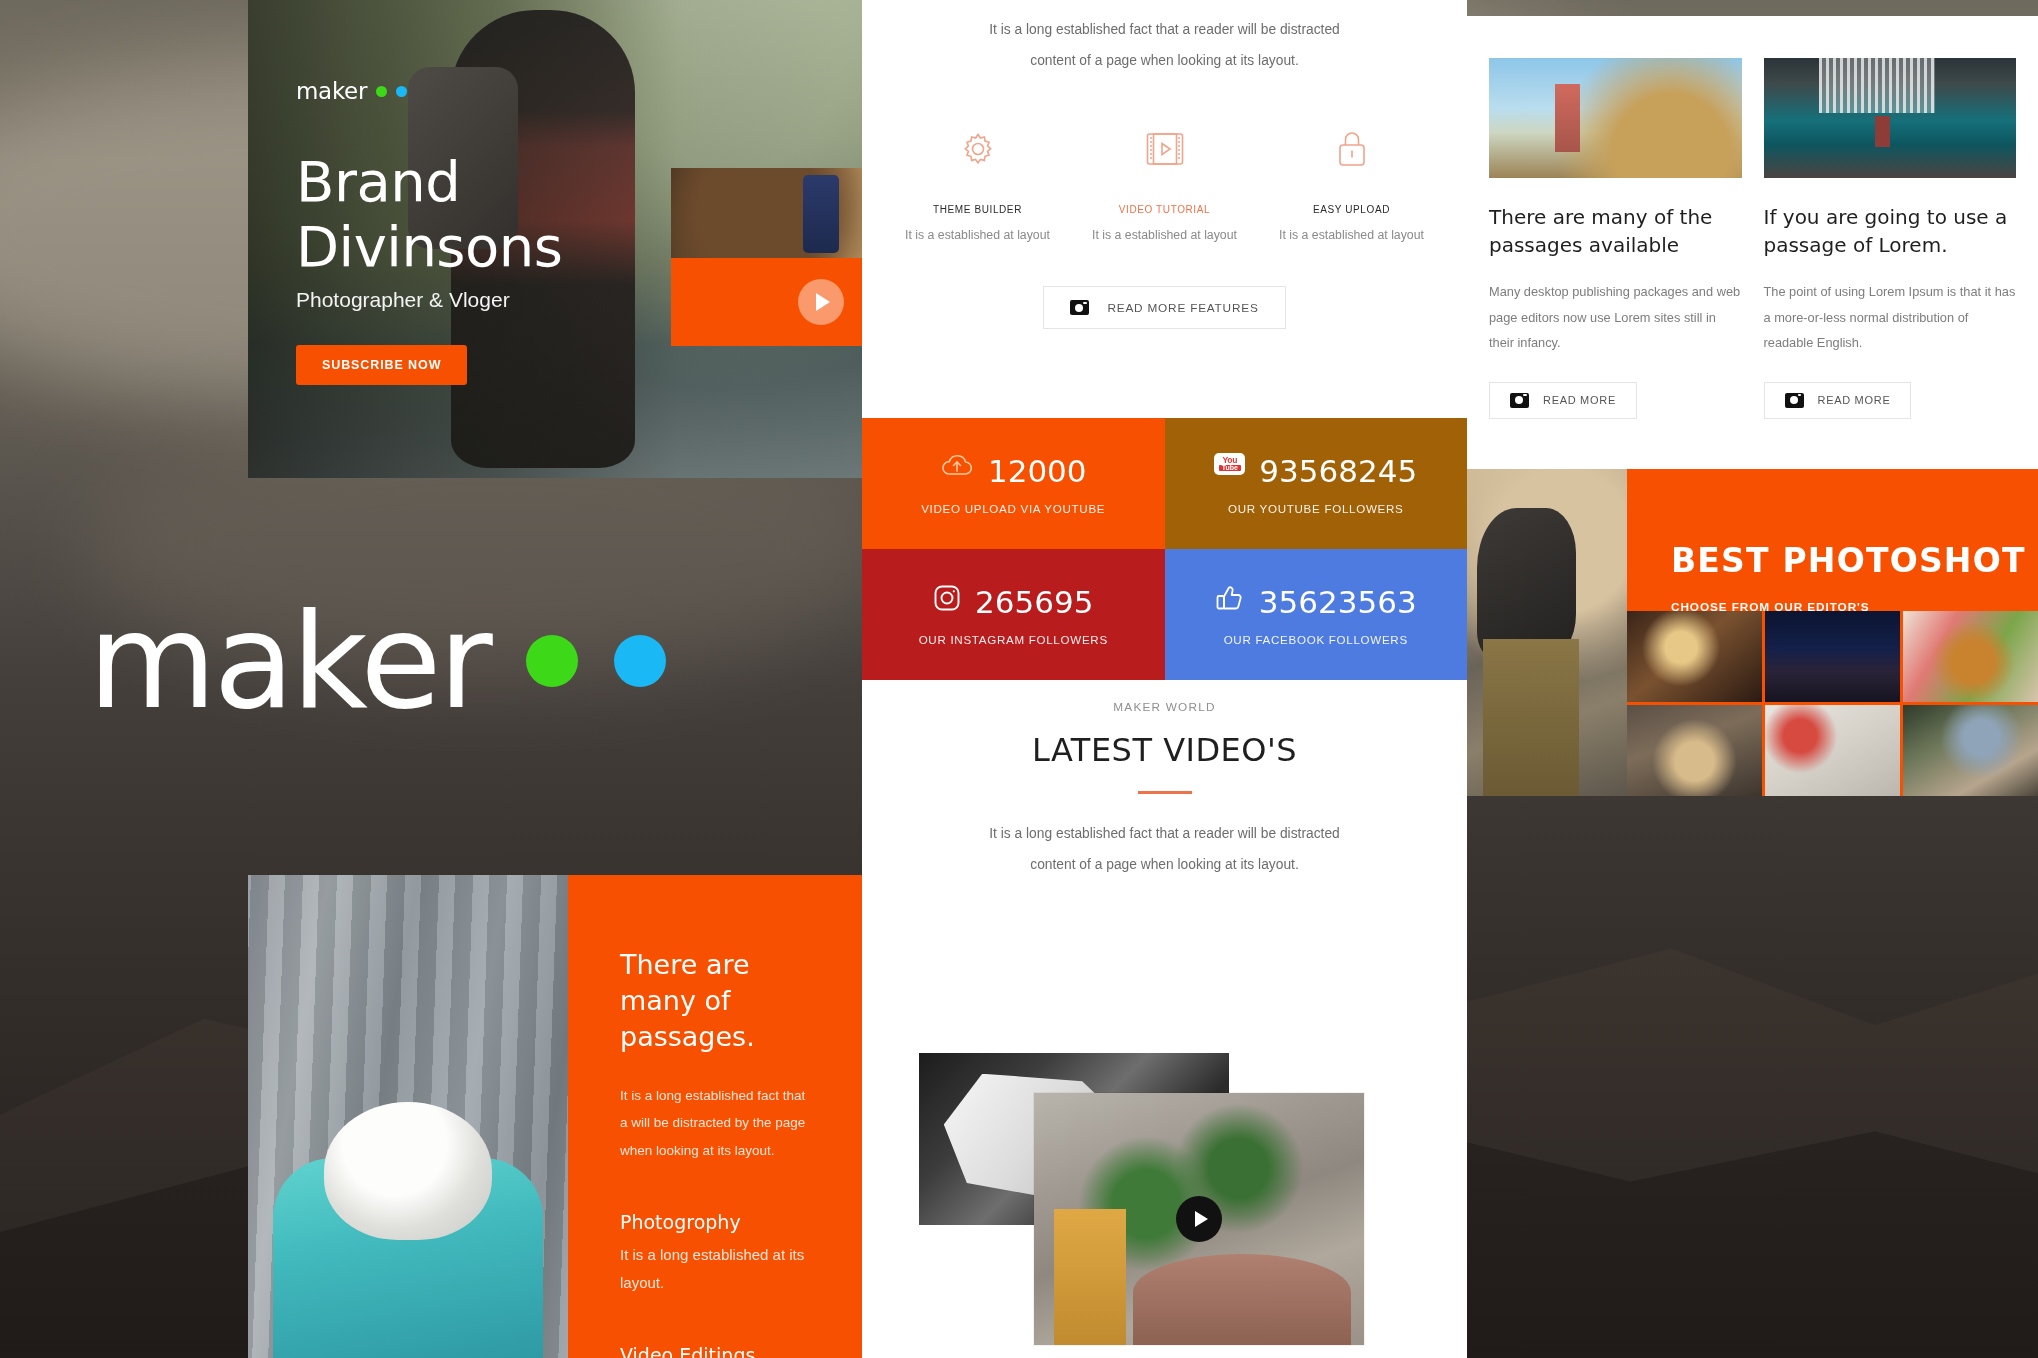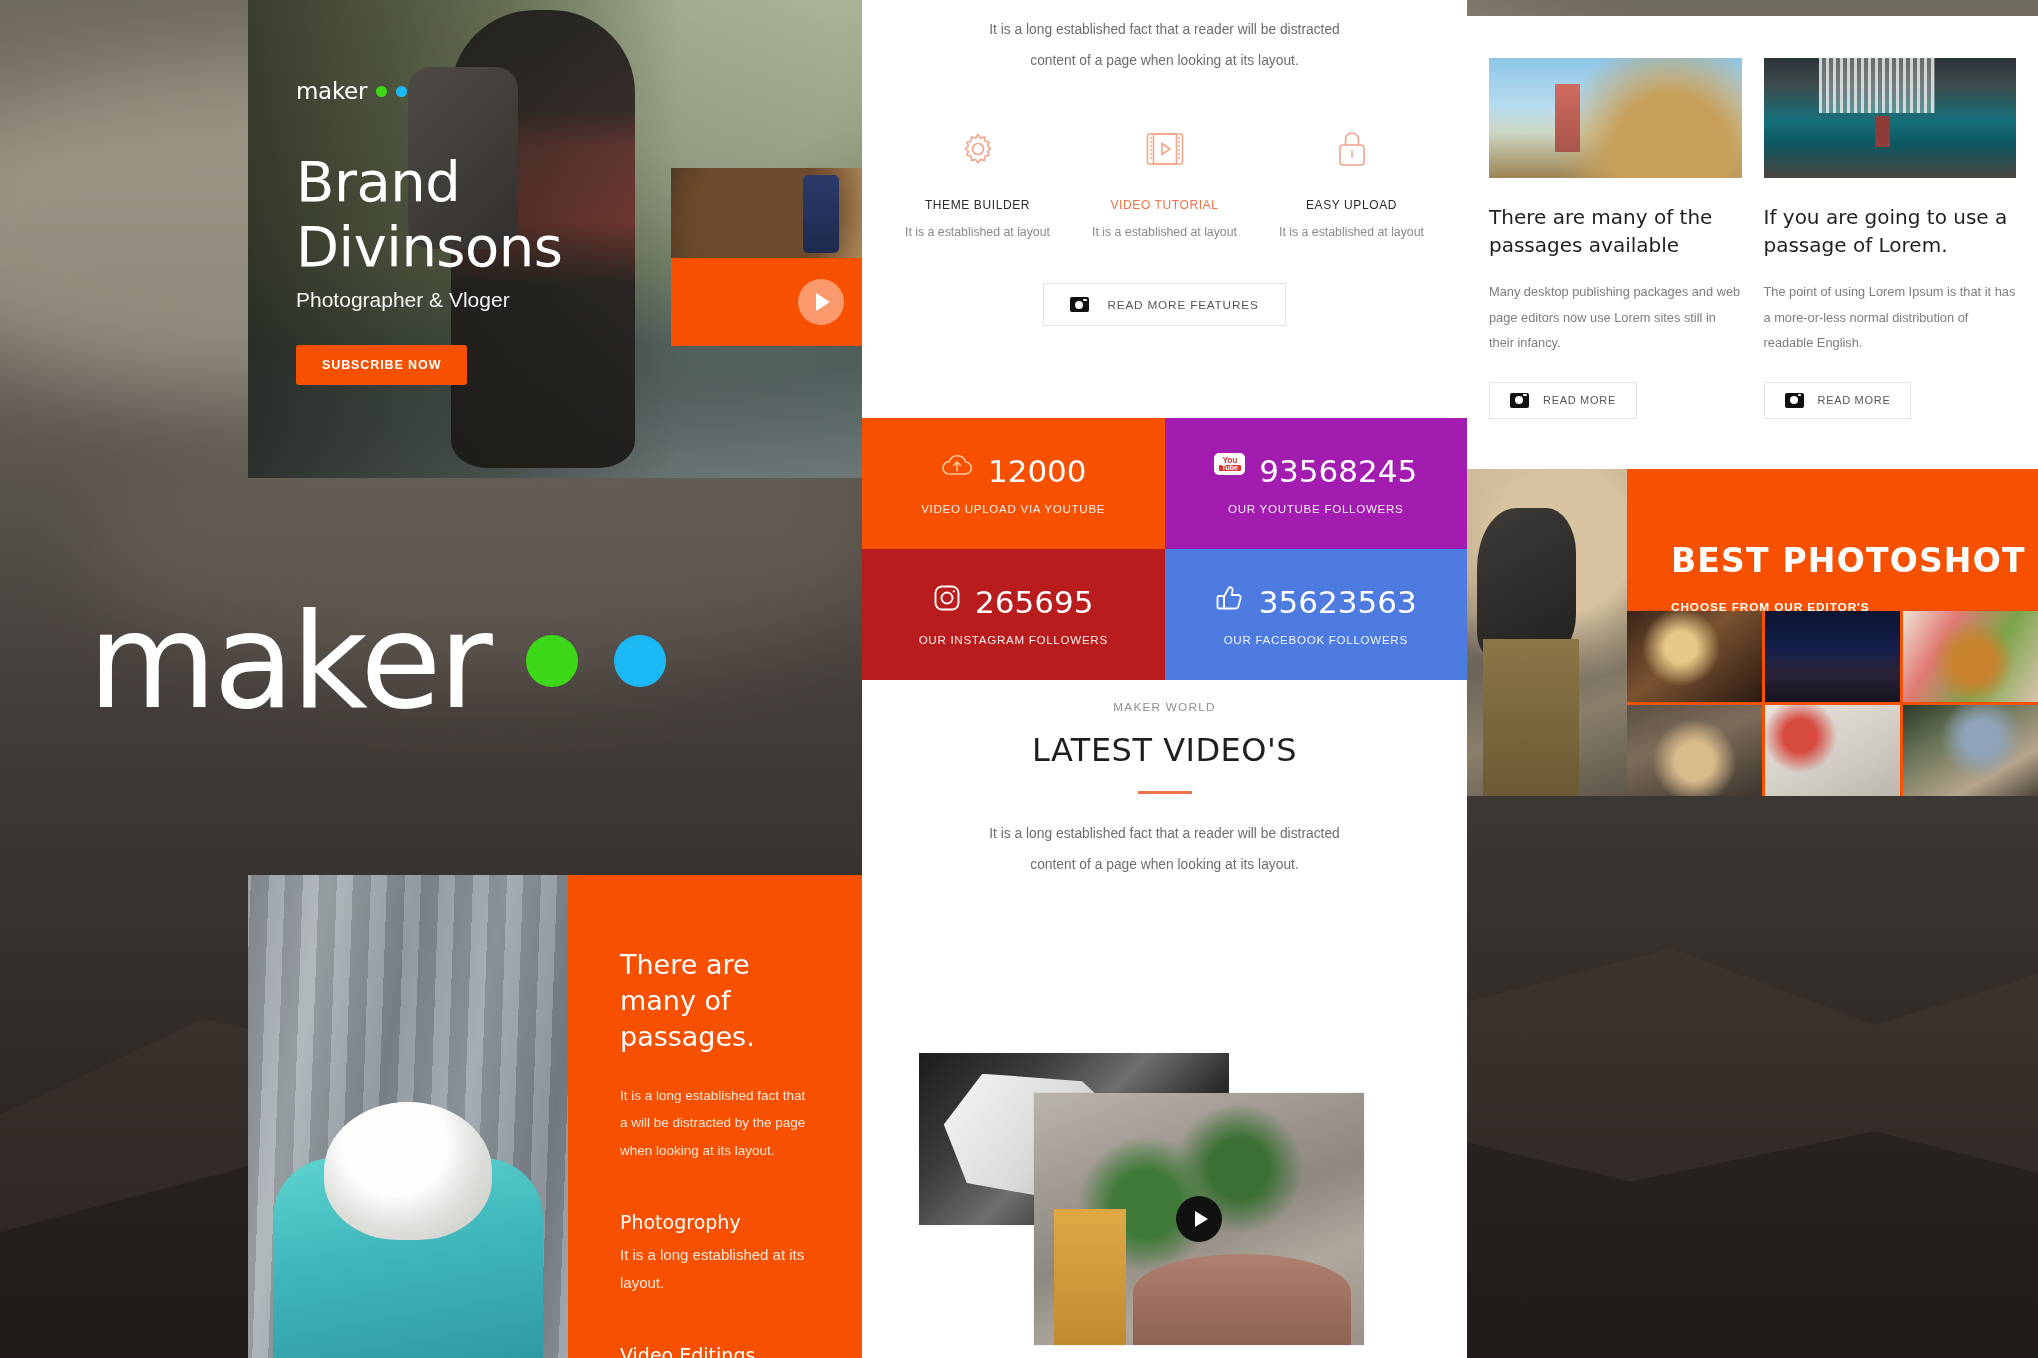--- a/index.html
+++ b/index.html
@@ -151,21 +151,21 @@
     position:absolute; left:862px; top:0; width:605px; height:1358px;
     background:#fff; z-index:7; overflow:hidden;
   }
   .feat-lead{
     padding:14px 60px 0 60px; text-align:center;
     font-size:13.8px; line-height:2.25; color:#6d6d6d;
   }
   .feat-row{ display:flex; margin-top:46px; padding:0 22px; }
   .feat{ flex:1; text-align:center; }
   .feat .ico{ height:54px; display:flex; align-items:center; justify-content:center; }
-  .feat .ttl{ margin-top:22px; font-size:12px; letter-spacing:.6px; color:#2b2b2b; }
+  .feat .ttl{ margin-top:28px; font-size:10px; letter-spacing:.6px; color:#2b2b2b; }
   .feat.active .ttl{ color:#f0724a; }
   .feat .dsc{ margin-top:13px; font-size:12.3px; color:#8a8a8a; }
   .read-btn{
     margin:44px auto 0 auto; display:flex; align-items:center; gap:18px;
     width:auto; padding:13px 26px; border:1px solid #e4e4e4; background:#fff; cursor:pointer;
     font-size:11.8px; letter-spacing:.8px; color:#555;
   }
   .cam{
     width:19px;height:15px;background:#111;border-radius:2px;position:relative;flex:none;
   }
@@ -407,21 +407,21 @@
           <svg width="34" height="26" viewBox="0 0 34 26" fill="none" stroke="#ffc79e" stroke-width="1.6">
             <path d="M9 21h16a6 6 0 0 0 .6-12A8.5 8.5 0 0 0 9.3 8.6 5.8 5.8 0 0 0 9 21Z"></path>
             <path d="M17 18 V9 M13.5 12.5 L17 9 L20.5 12.5" stroke-linecap="round"></path>
           </svg>
         </span>
         <span class="num">12000</span>
       </div>
       <div class="lbl">VIDEO UPLOAD VIA YOUTUBE</div>
     </div>
 
-    <div class="stat" id="stat1" style="background: #a21caf;">
+    <div class="stat" id="stat1" style="background: #a16207;">
       <div class="row">
         <span class="yt-badge">
             <b>You</b>
             <s>Tube</s>
           </span>
         <span class="num">93568245</span>
       </div>
       <div class="lbl">OUR YOUTUBE FOLLOWERS</div>
     </div>
 

